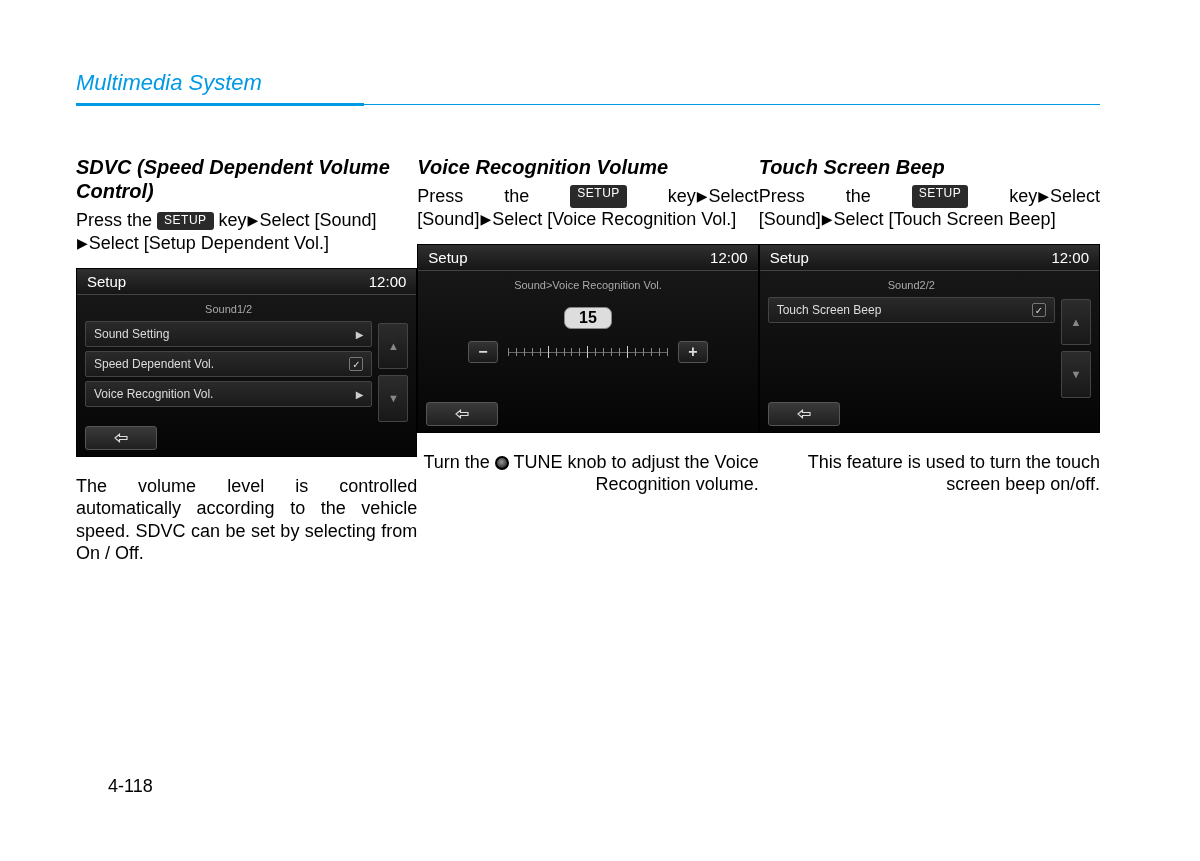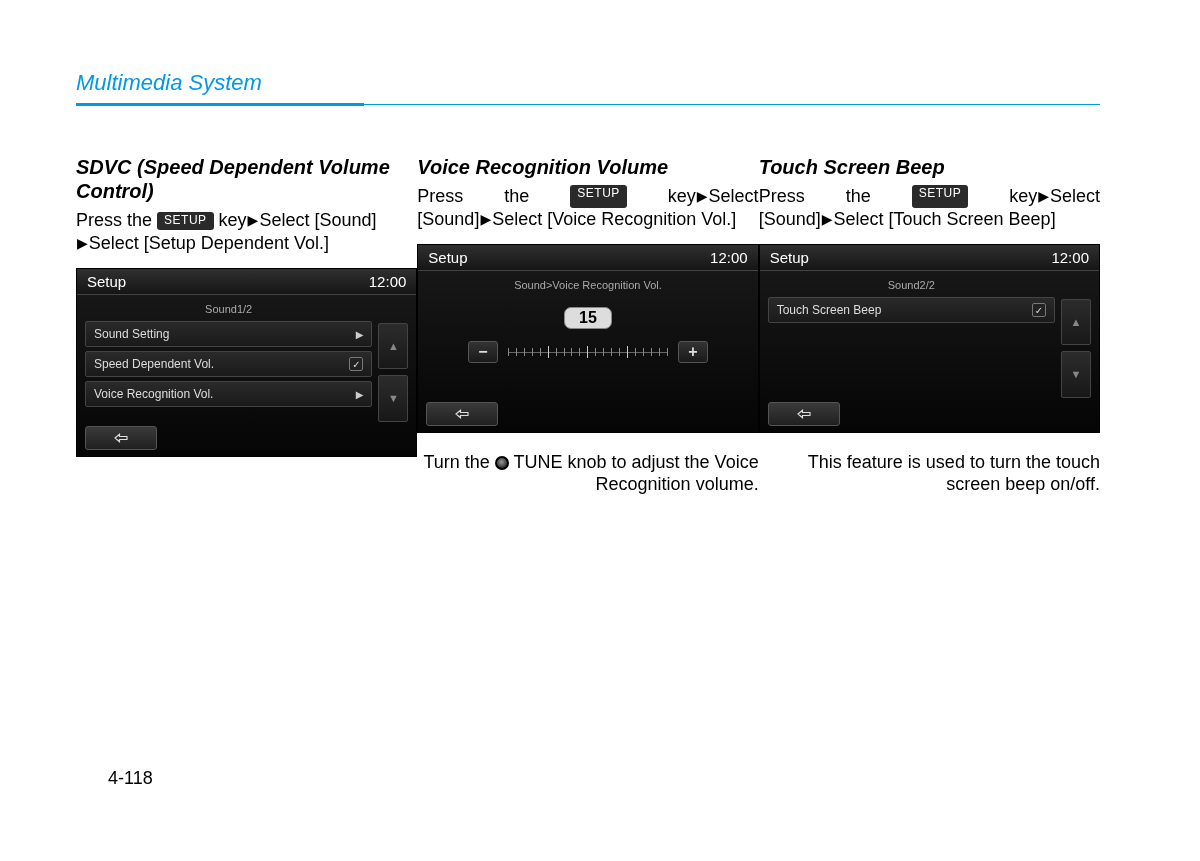--- a/index.html
+++ b/index.html
@@ -213,21 +213,21 @@
     display:inline-block;
     width:14px; height:14px;
     border:2px solid #000;
     border-radius:50%;
     background: radial-gradient(circle at 45% 40%, #999 0%, #333 70%);
     vertical-align:-2px;
   }
   .page-number {
     position:absolute;
     left:108px;
-    bottom:72px;
+    bottom:64px;
     font-size:18px;
   }
 </style>
 </head>
 <body>
 
 <div class="page">
   <div class="header-title">Multimedia System</div>
   <div class="header-rule"></div>
 
@@ -273,20 +273,21 @@
         </div>
         <div class="d-footer">
           <div class="backbtn">
             <svg viewBox="0 0 24 16">
                 <path d="M4 8 L10 3 L10 6 L20 6 L20 10 L10 10 L10 13 Z" fill="none" stroke="#ddd" stroke-width="1.5"></path>
               </svg>
           </div>
         </div>
       </div>
 
+      <div class="desc">The volume level is controlled automatically according to the vehicle speed. SDVC can be set by selecting from On / Off.</div>
     </div>
 
     <div class="col">
       <h2>Voice Recognition Volume</h2>
       <div class="instr">
         <span class="spread">
           <span>Press</span>
           <span>the</span>
           <span class="setup-badge">SETUP</span>
           <span><span>key</span><span class="tri">▶</span><span>Select</span></span>

